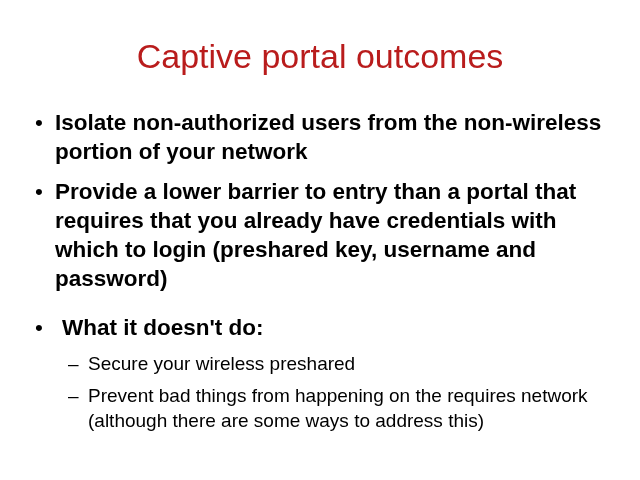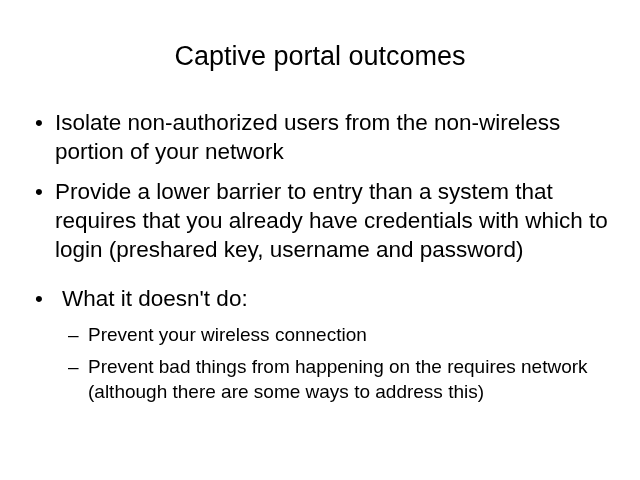--- a/index.html
+++ b/index.html
@@ -18,25 +18,25 @@
     -webkit-font-smoothing: antialiased;
   }
 
   
   .slide-title {
     position: absolute;
     left: 0;
     top: 38px;
     width: 640px;
     text-align: center;
-    font-size: 27px;
+    font-size: 34px;
     line-height: 36px;
     font-weight: normal;
     letter-spacing: 0px;
-    color: #000000;
+    color: #b91c1c;
     margin: 0;
     white-space: nowrap;
   }
 
   
   .body {
     position: absolute;
     left: 30px;
     top: 108px;
     width: 590px;
@@ -54,20 +54,21 @@
   .bullet-l1 .marker {
     position: absolute;
     left: 5px;
     top: 0;
     font-size: 22.5px;
     line-height: 29px;
     color: #000000;
   }
   .bullet-l1 .btext {
     display: block;
+    font-weight: bold;
   }
 
   
   .bullet-l1.indent-extra {
     padding-left: 32px;
     margin-top: 20px;
     margin-bottom: 9px;
   }
 
   .sub-list {
@@ -104,33 +105,33 @@
 
   <div class="body">
 
     <div class="bullet-l1">
       <span class="marker">•</span>
       <span class="btext">Isolate non-authorized users from the non-wireless portion of your network</span>
     </div>
 
     <div class="bullet-l1">
       <span class="marker">•</span>
-      <span class="btext">Provide a lower barrier to entry than a system that requires that you already have credentials with which to login (preshared key, username and password)</span>
+      <span class="btext">Provide a lower barrier to entry than a portal that requires that you already have credentials with which to login (preshared key, username and password)</span>
     </div>
 
     <div class="bullet-l1 indent-extra">
       <span class="marker">•</span>
       <span class="btext"> What it doesn't do:</span>
     </div>
 
     <div class="sub-list">
 
       <div class="bullet-l2">
         <span class="marker">–</span>
-        <span class="btext">Prevent your wireless connection</span>
+        <span class="btext">Secure your wireless preshared</span>
       </div>
 
       <div class="bullet-l2">
         <span class="marker">–</span>
         <span class="btext">Prevent bad things from happening on the requires network (although there are some ways to address this)</span>
       </div>
 
     </div>
 
   </div>

